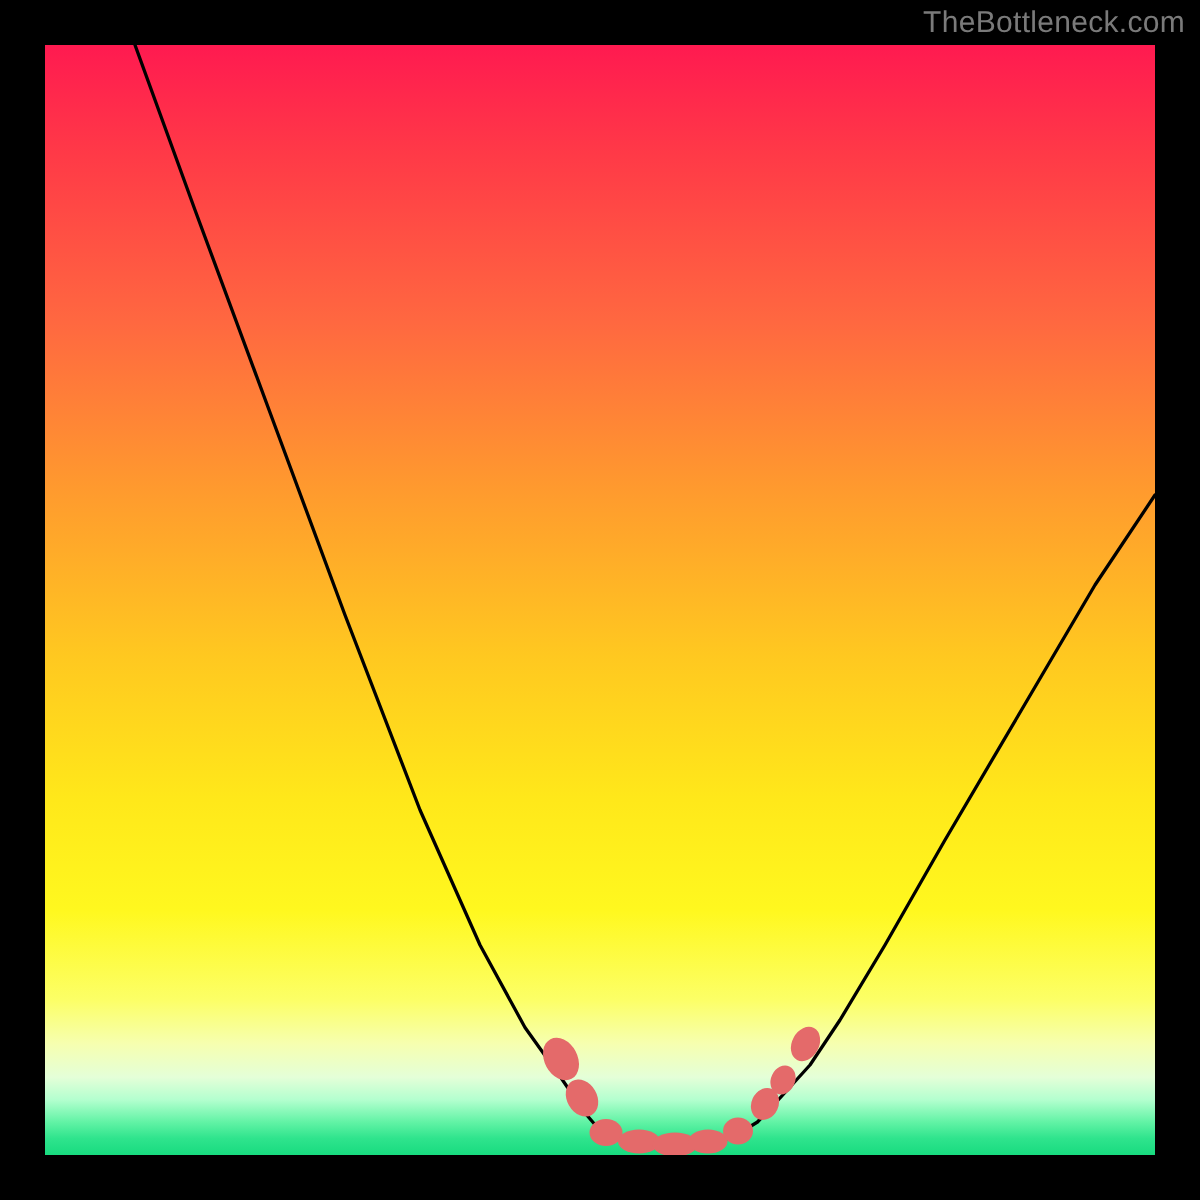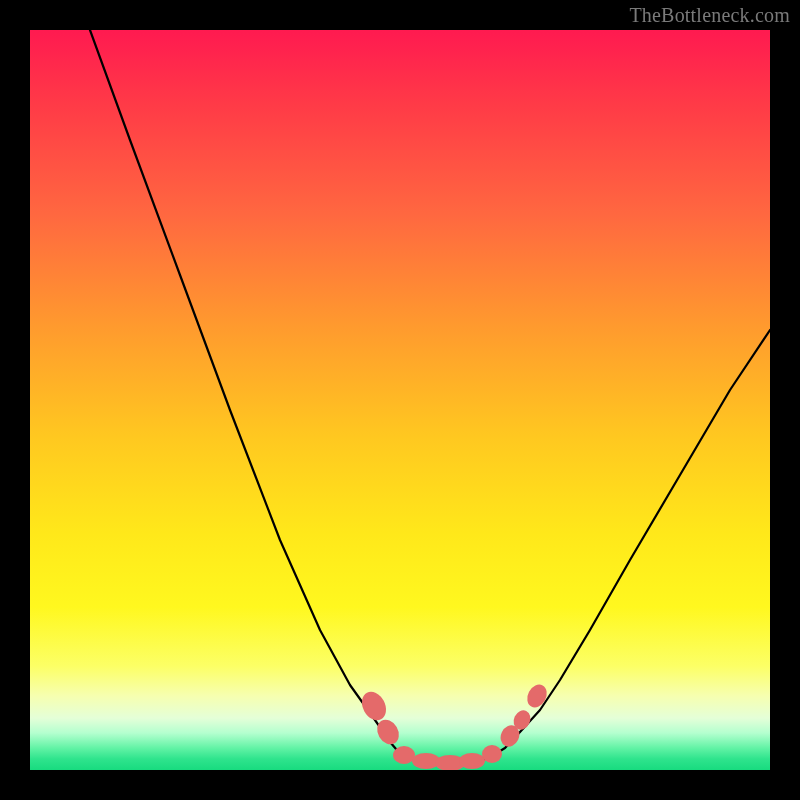--- a/index.html
+++ b/index.html
@@ -38,21 +38,21 @@
       #b4ffcf 95%,
       #63f3a6 97%,
       #2fe48d 98.5%,
       #18db7f 100%
     );
   }
   .watermark {
     position: absolute;
     top: 4px;
     right: 10px;
-    font-family: Liberation Serif, serif;
+    font-family: Liberation Sans, sans-serif;
     font-size: 20px;
     color: #7a7a7a;
     letter-spacing: 0.2px;
     user-select: none;
   }
   svg.curve {
     position: absolute;
     left: 0;
     top: 0;
     width: 740px;

